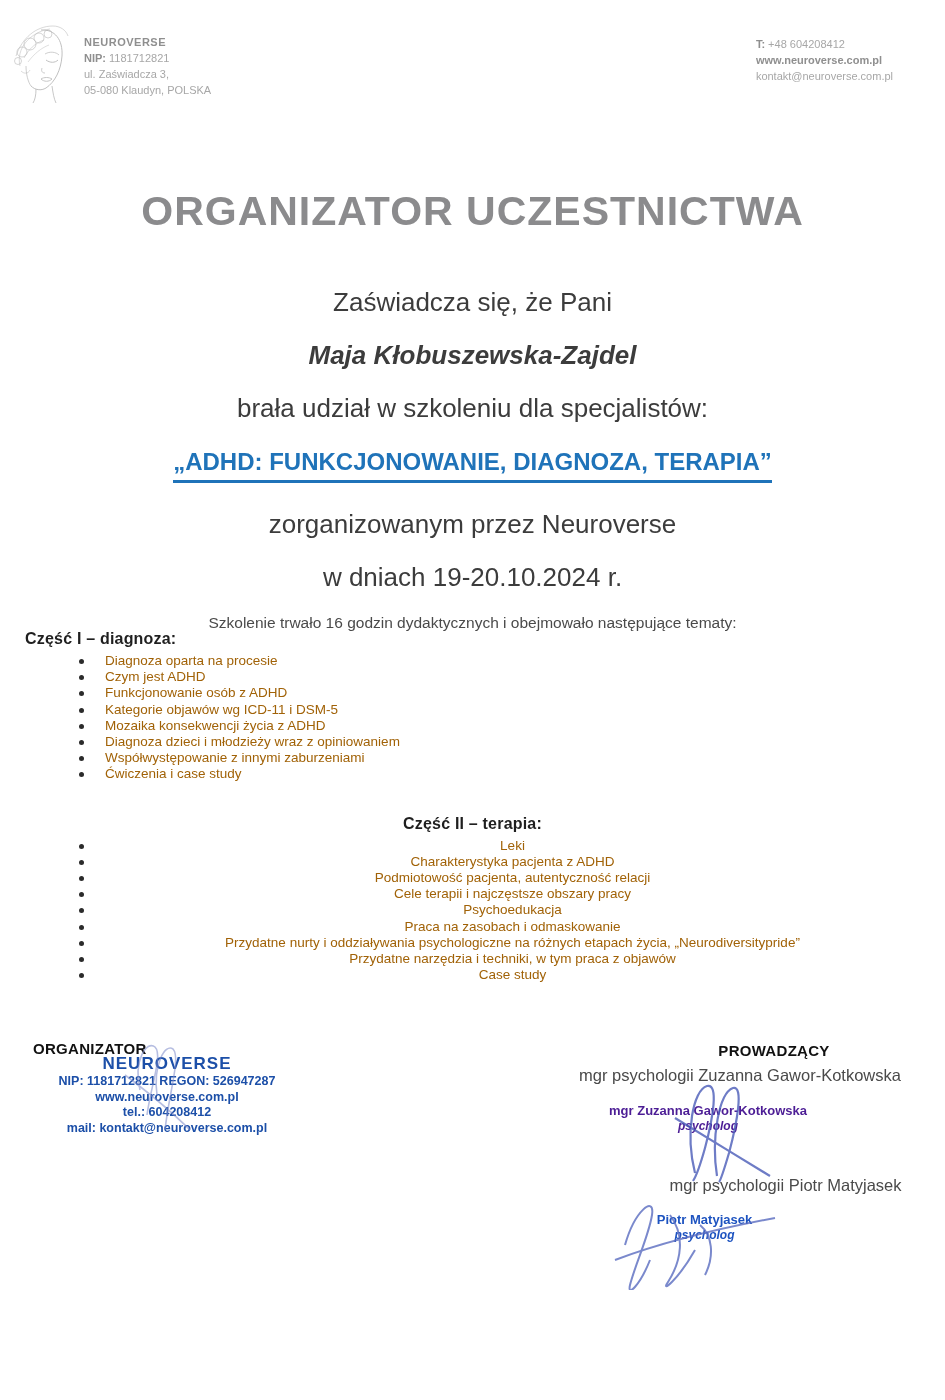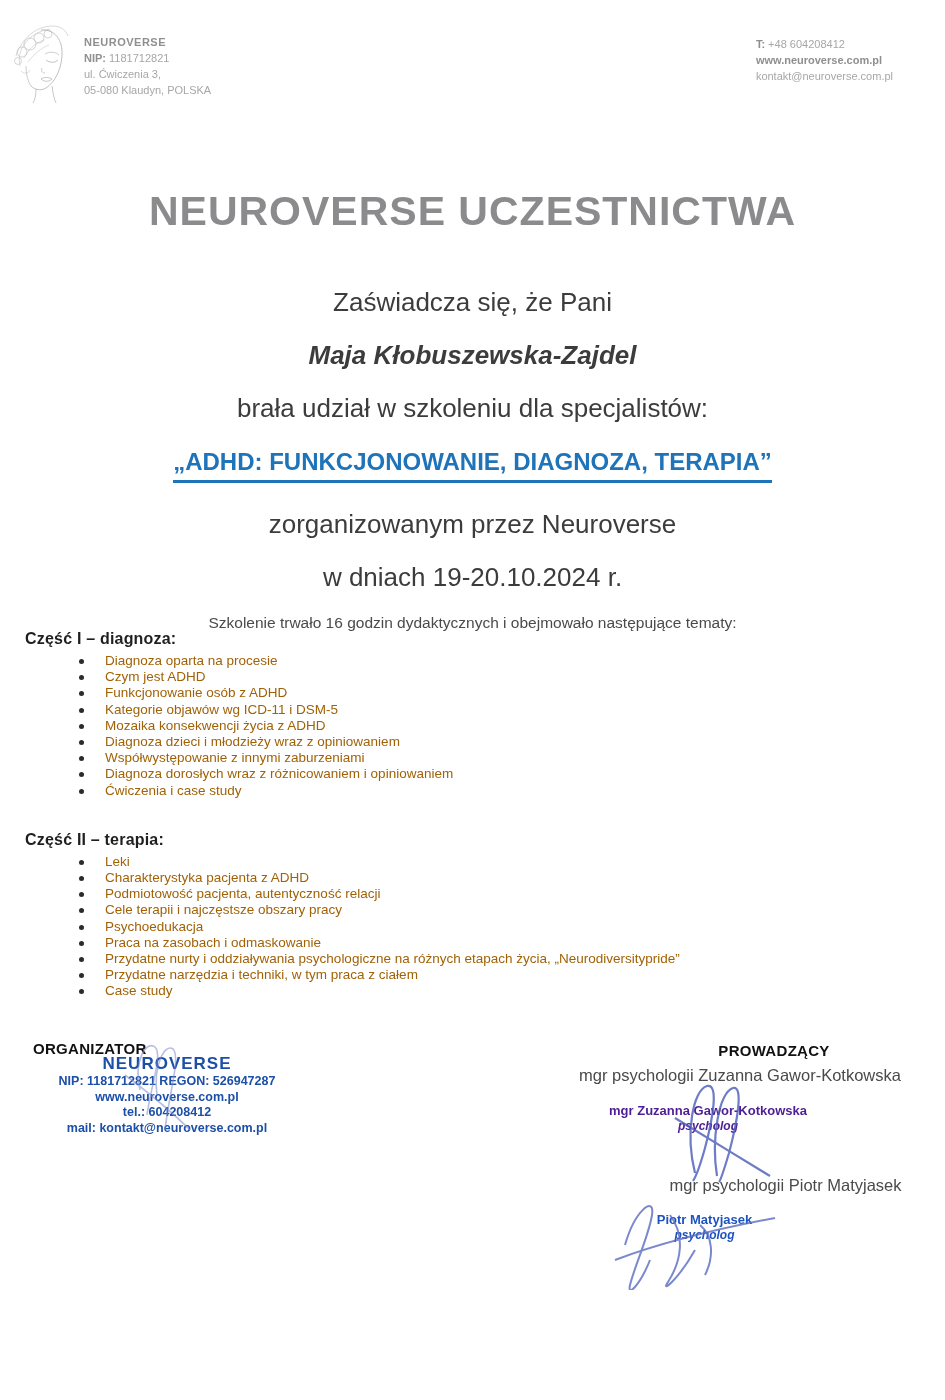--- a/index.html
+++ b/index.html
@@ -44,21 +44,21 @@
   .sections{position:absolute;top:630px;left:25px;right:25px;}
   .section-heading{margin:0;font-size:16px;font-weight:bold;color:#1f1f1f;letter-spacing:.2px;}
   .topic-list{list-style:none;margin:5px 0 0 0;padding:0 0 0 80px;}
   .topic-list li{
     position:relative;font-size:13.5px;line-height:16.2px;color:#a16207;
   }
   .topic-list li::before{
     content:"";position:absolute;left:-26px;top:6px;
     width:5px;height:5px;border-radius:50%;background:#2b2b2b;
   }
-  .section-2{margin-top:32px;}
+  .section-2{margin-top:32px;text-align:center;}
   
   .footer-heading{
     position:absolute;margin:9px;font-size:15px;font-weight:bold;
     color:#111111;letter-spacing:.3px;
   }
   .org-heading{left:24px;top:1031px;}
   .lead-heading{left:690px;top:1033px;width:150px;text-align:center;}
   .org-stamp{
     position:absolute;left:38px;top:1054px;width:258px;
     text-align:center;color:#1c4fa8;font-weight:bold;line-height:15.5px;font-size:12.5px;
@@ -106,32 +106,32 @@
         <circle cx="10" cy="45" r="3.5" opacity=".6"></circle>
         <path d="M8,40 C14,22 28,10 45,10 C52,10 58,14 60,20" opacity=".55"></path>
         <path d="M12,50 C10,42 12,33 18,26 C24,19 33,14 42,13" opacity=".5"></path>
         <path d="M16,42 C20,34 27,27 36,24" opacity=".5"></path>
         <path d="M20,46 C26,38 33,32 41,29" opacity=".45"></path>
         <path d="M13,55 C16,58 20,58 22,54" opacity=".5"></path>
       </svg>
       <div class="company">
         <div class="company-name">NEUROVERSE</div>
         <div><span class="lbl">NIP:</span> <span>1181712821</span></div>
-        <div>ul. Ćwiczenia 3,</div>
+        <div>ul. Zaświadcza 3,</div>
         <div>05-080 Klaudyn, POLSKA</div>
       </div>
     </div>
     <div class="contact">
       <div><span class="lbl">T:</span> <span>+48 604208412</span></div>
       <div class="site">www.neuroverse.com.pl</div>
       <div>kontakt@neuroverse.com.pl</div>
     </div>
   </div>
 
-  <h1 class="cert-title">NEUROVERSE UCZESTNICTWA</h1>
+  <h1 class="cert-title">ORGANIZATOR UCZESTNICTWA</h1>
 
   <div class="intro">
     <p>Zaświadcza się, że Pani</p>
     <p class="participant-name">Maja Kłobuszewska-Zajdel</p>
     <p>brała udział w szkoleniu dla specjalistów:</p>
     <p class="course-line">
       <span class="course-title">„ADHD: FUNKCJONOWANIE, DIAGNOZA, TERAPIA”</span>
     </p>
     <p>zorganizowanym przez Neuroverse</p>
     <p>w dniach 19-20.10.2024 r.</p>
@@ -142,35 +142,34 @@
     <div class="section-1">
       <h2 class="section-heading">Część I – diagnoza:</h2>
       <ul class="topic-list">
         <li>Diagnoza oparta na procesie</li>
         <li>Czym jest ADHD</li>
         <li>Funkcjonowanie osób z ADHD</li>
         <li>Kategorie objawów wg ICD-11 i DSM-5</li>
         <li>Mozaika konsekwencji życia z ADHD</li>
         <li>Diagnoza dzieci i młodzieży wraz z opiniowaniem</li>
         <li>Współwystępowanie z innymi zaburzeniami</li>
-        <li>Diagnoza dorosłych wraz z różnicowaniem i opiniowaniem</li>
         <li>Ćwiczenia i case study</li>
       </ul>
     </div>
     <div class="section-2">
       <h2 class="section-heading">Część II – terapia:</h2>
       <ul class="topic-list">
         <li>Leki</li>
         <li>Charakterystyka pacjenta z ADHD</li>
         <li>Podmiotowość pacjenta, autentyczność relacji</li>
         <li>Cele terapii i najczęstsze obszary pracy</li>
         <li>Psychoedukacja</li>
         <li>Praca na zasobach i odmaskowanie</li>
         <li>Przydatne nurty i oddziaływania psychologiczne na różnych etapach życia, „Neurodiversitypride”</li>
-        <li>Przydatne narzędzia i techniki, w tym praca z ciałem</li>
+        <li>Przydatne narzędzia i techniki, w tym praca z objawów</li>
         <li>Case study</li>
       </ul>
     </div>
   </div>
 
   <h3 class="footer-heading org-heading">ORGANIZATOR</h3>
   <h3 class="footer-heading lead-heading">PROWADZĄCY</h3>
 
   <div class="org-stamp">
     <div class="stamp-big">NEUROVERSE</div>

